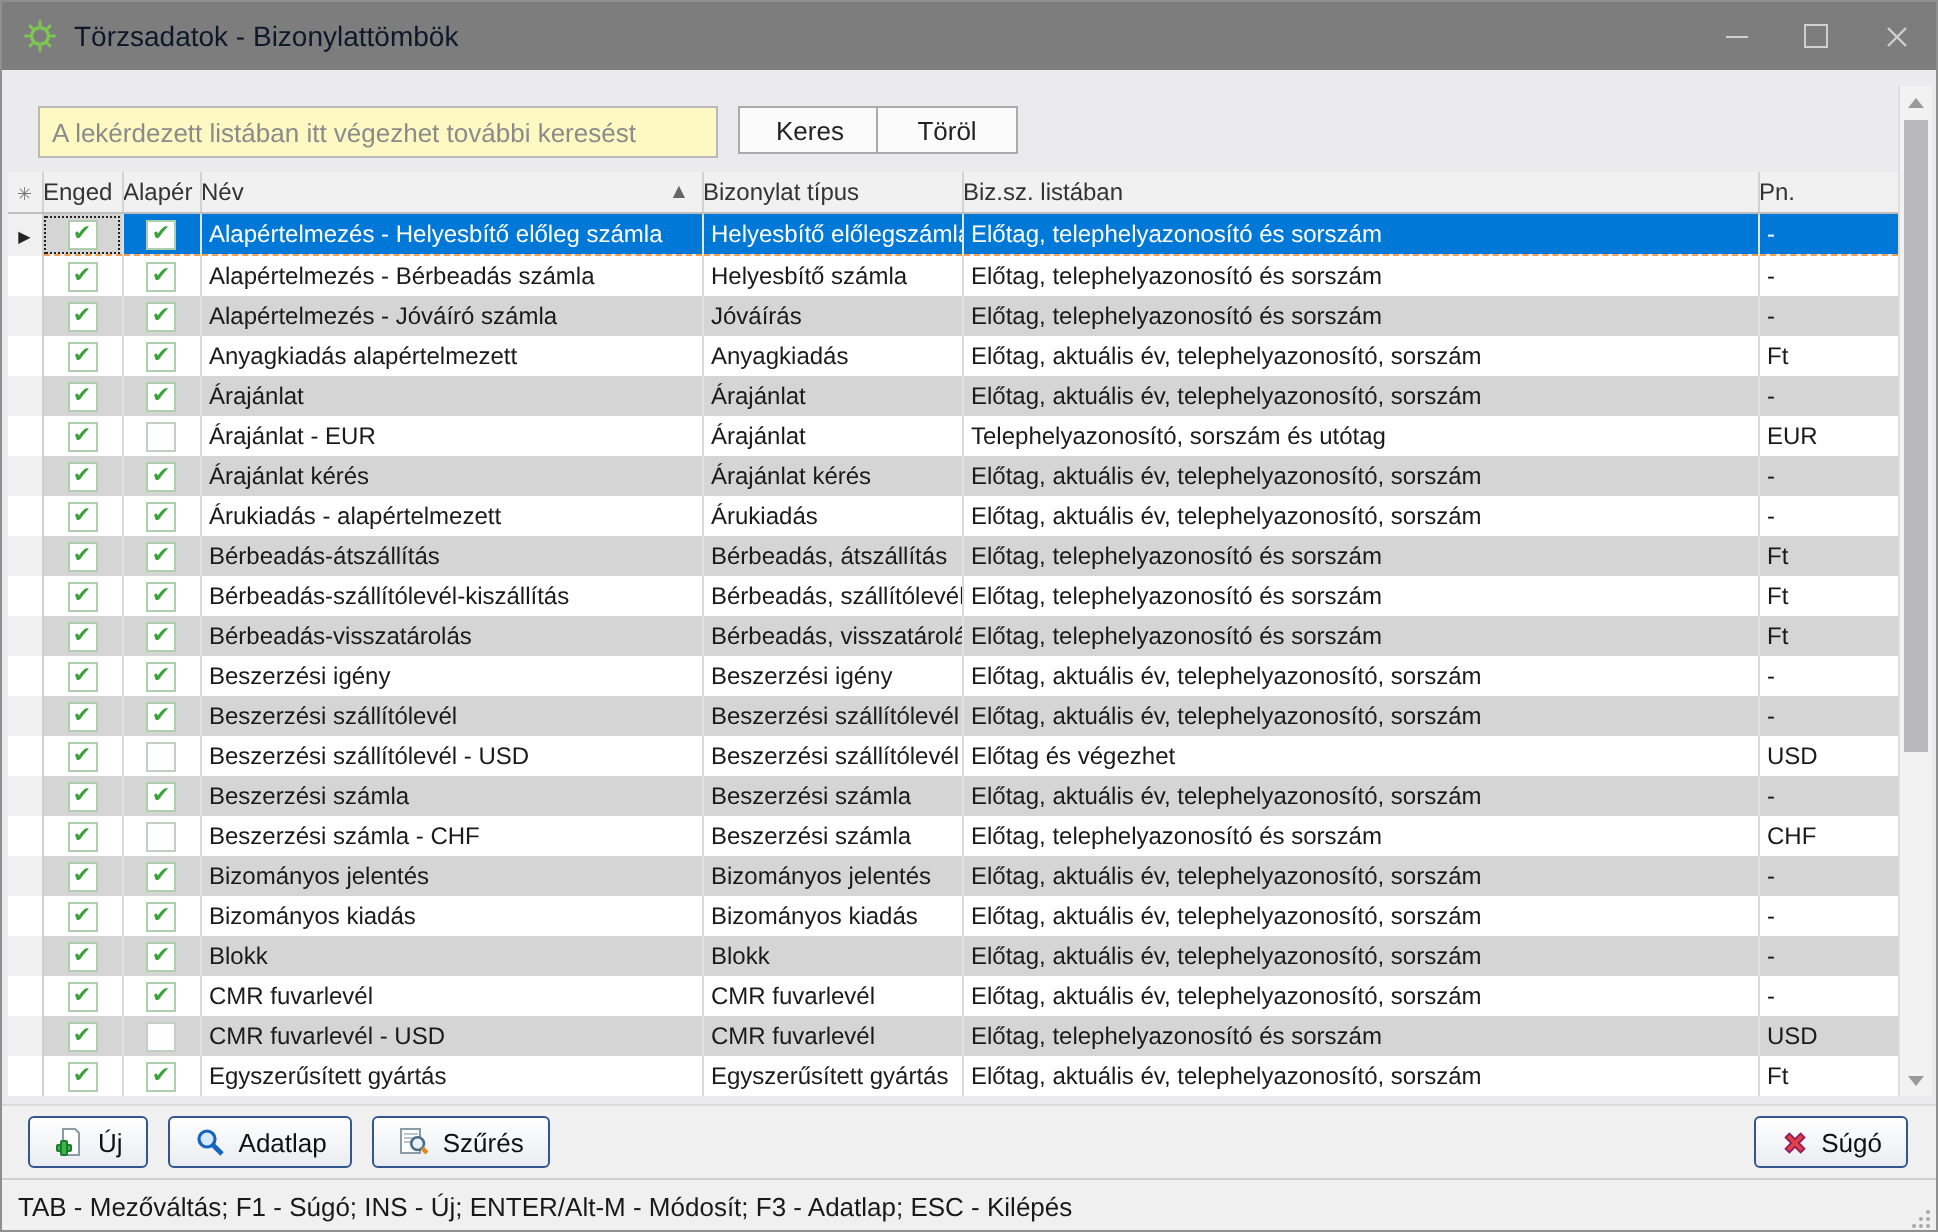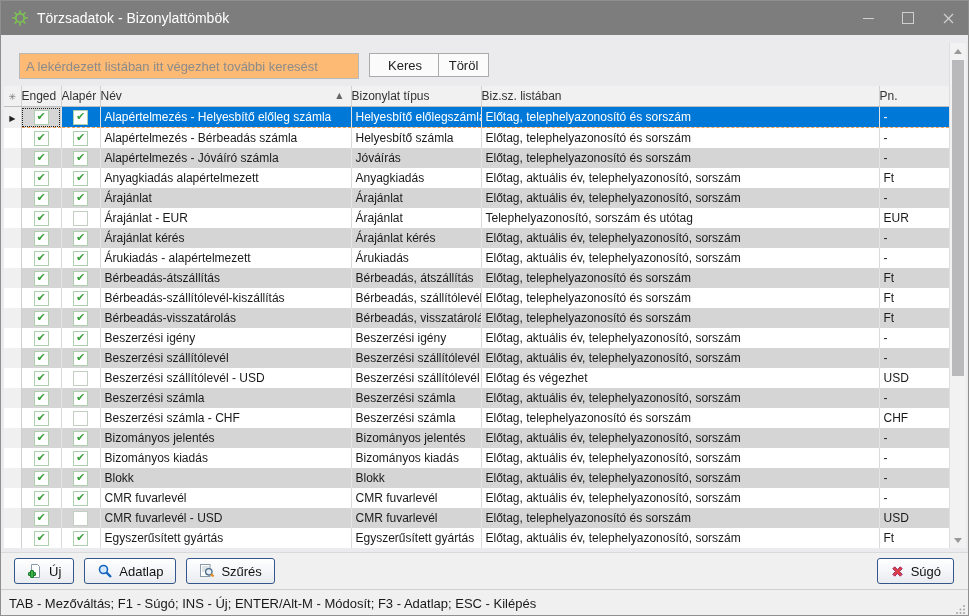--- a/index.html
+++ b/index.html
@@ -2,33 +2,33 @@
 <html><head>
 <meta charset="utf-8">
 <style>
   html,body{margin:0;padding:0;background:#cfcfcf;}
   .window{position:relative;width:969px;height:616px;box-sizing:border-box;
     border:1px solid #8f8f8f;background:#ebebee;overflow:hidden;
     font-family:"Liberation Sans",sans-serif;}
   
   .titlebar{position:absolute;left:0;top:0;width:100%;height:34px;background:var(--titlebar,#7d7d7d);
     display:flex;align-items:center;padding-left:10px;gap:8px;box-sizing:border-box;}
-  .titlebar .title{color:#ffffff;font-size:14px;}
+  .titlebar .title{color:#0f172a;font-size:14px;}
   .win-controls{position:absolute;right:0;top:0;height:34px;display:flex;}
   .win-btn{width:40px;height:34px;display:flex;align-items:center;justify-content:center;}
   .glyph-min{width:11px;height:1px;background:#cfcfcf;}
   .glyph-max{width:10px;height:10px;border:1px solid #cfcfcf;}
   
   .search-input{position:absolute;left:18px;top:52px;width:340px;height:23px;box-sizing:border-box;
-    border:1px solid #b9b9b9;background:#fdba74;padding:12px 6px;font-size:13px;font-family:inherit;color:#333;}
+    border:1px solid #b9b9b9;background:#fef9c3;padding:12px 6px;font-size:13px;font-family:inherit;color:#333;}
   .search-input::placeholder{color:#8b8b8b;}
   .flat-btn{position:absolute;top:52px;height:24px;box-sizing:border-box;background:#fbfbfb;
     border:1px solid #ababab;font-size:13px;font-family:inherit;color:#222;padding:0;}
   #btn-keres{left:368px;width:72px;}
-  #btn-torol{left:437px;width:51px;}
+  #btn-torol{left:437px;width:71px;}
   
   .grid{position:absolute;left:3px;top:85px;width:945px;}
   table{width:945px;table-layout:fixed;border-collapse:collapse;font-size:12px;color:#1a1a1a;}
   thead th{height:20px;background:#f1f1f2;font-weight:normal;text-align:left;padding:0 0;
     border-right:1px solid #d2d2d2;border-bottom:1px solid #bfbfbf;color:#333;
     overflow:hidden;white-space:nowrap;position:relative;}
   thead th.center{text-align:center;padding:0;}
   .sort-arrow{position:absolute;right:8px;top:5px;font-family:"DejaVu Sans",sans-serif;font-size:8px;color:#666;}
   .asterisk{font-family:"DejaVu Sans",sans-serif;font-size:9px;color:#777;}
   tbody td{height:20px;padding:0 4px;border-right:1px solid #dadada;overflow:hidden;white-space:nowrap;}

